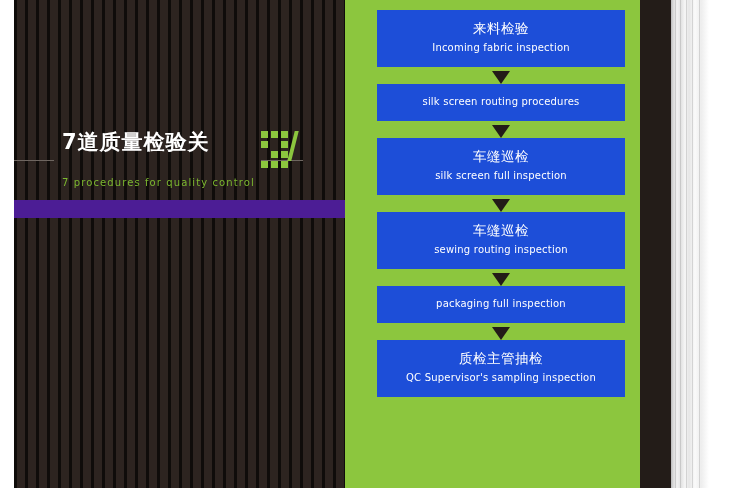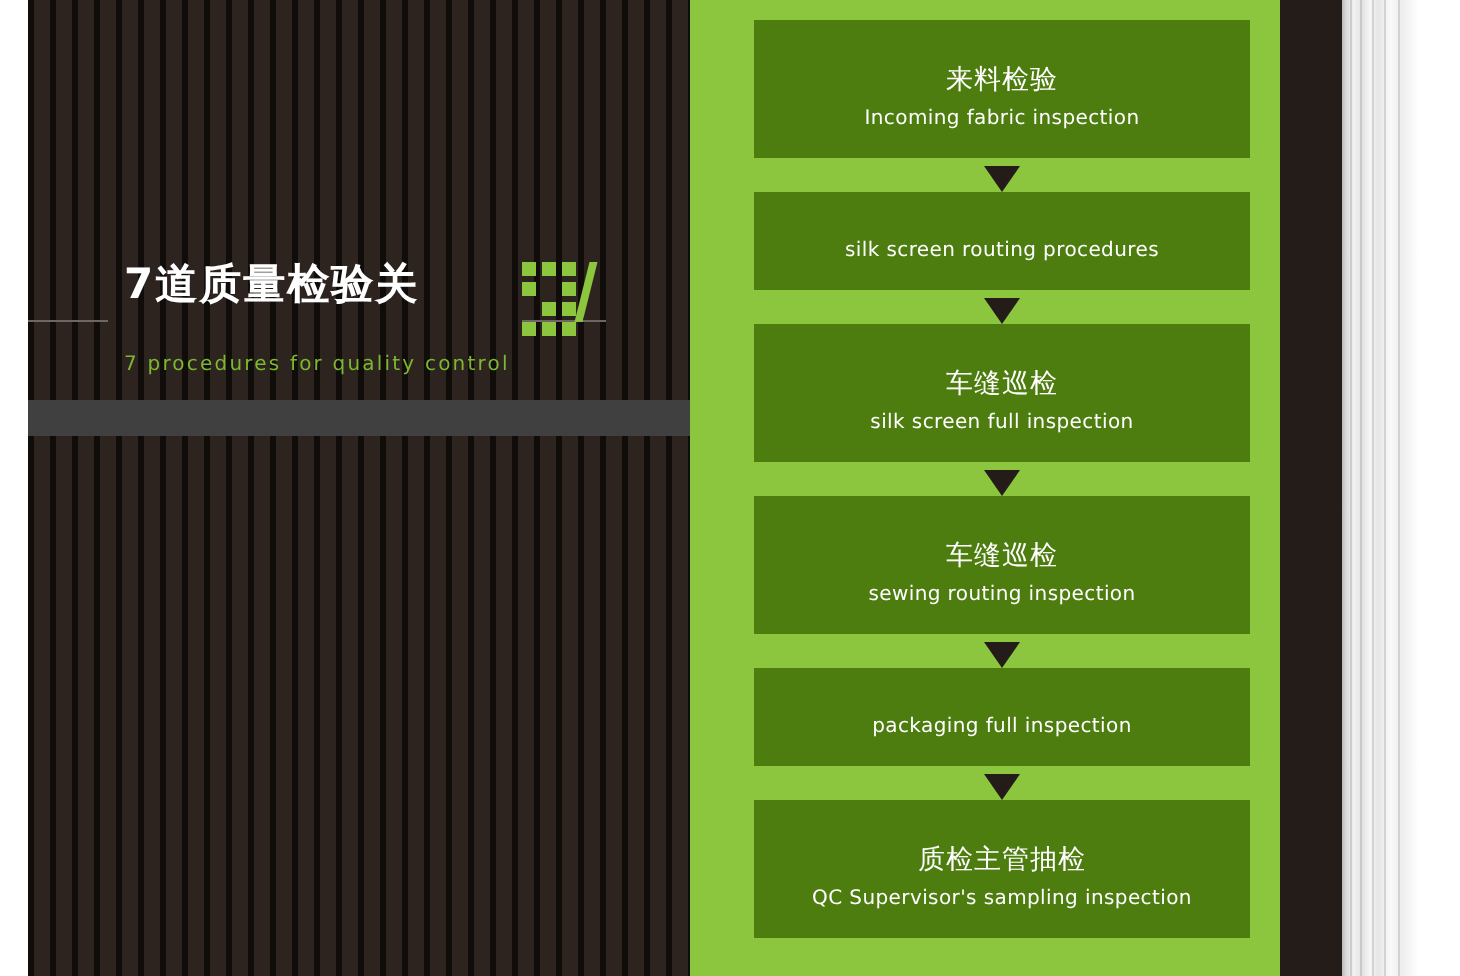--- a/index.html
+++ b/index.html
@@ -21,21 +21,21 @@
     overflow: hidden;
   }
 
   
   .left-panel {
     position: absolute;
     left: 14px;
     top: 0;
     width: 331px;
     height: 488px;
-    background: #404040;
+    background: #4c1d95;
     overflow: hidden;
   }
   .stripes-top, .stripes-bottom {
     position: absolute;
     left: 0;
     width: 331px;
     background-image: repeating-linear-gradient(
       to right,
       #0f0c0a 0px, #0f0c0a 3px,
       #2d2420 3px, #2d2420 11px
@@ -106,24 +106,24 @@
   }
   .flow {
     position: absolute;
     left: 32px;
     top: 10px;
     width: 248px;
   }
   .step {
     position: relative;
     width: 248px;
-    background: #4d7c0f;
+    background: #1d4ed8;
     color: #ffffff;
     text-align: center;
-    padding: 20px 4px 9px 4px;
+    padding: 8px 4px 9px 4px;
     box-sizing: border-box;
     margin-bottom: 17px;
   }
   .step:last-child { margin-bottom: 0; }
   .step .cn {
     font-size: 13.5px;
     line-height: 20px;
     letter-spacing: 0.5px;
     white-space: nowrap;
   }

